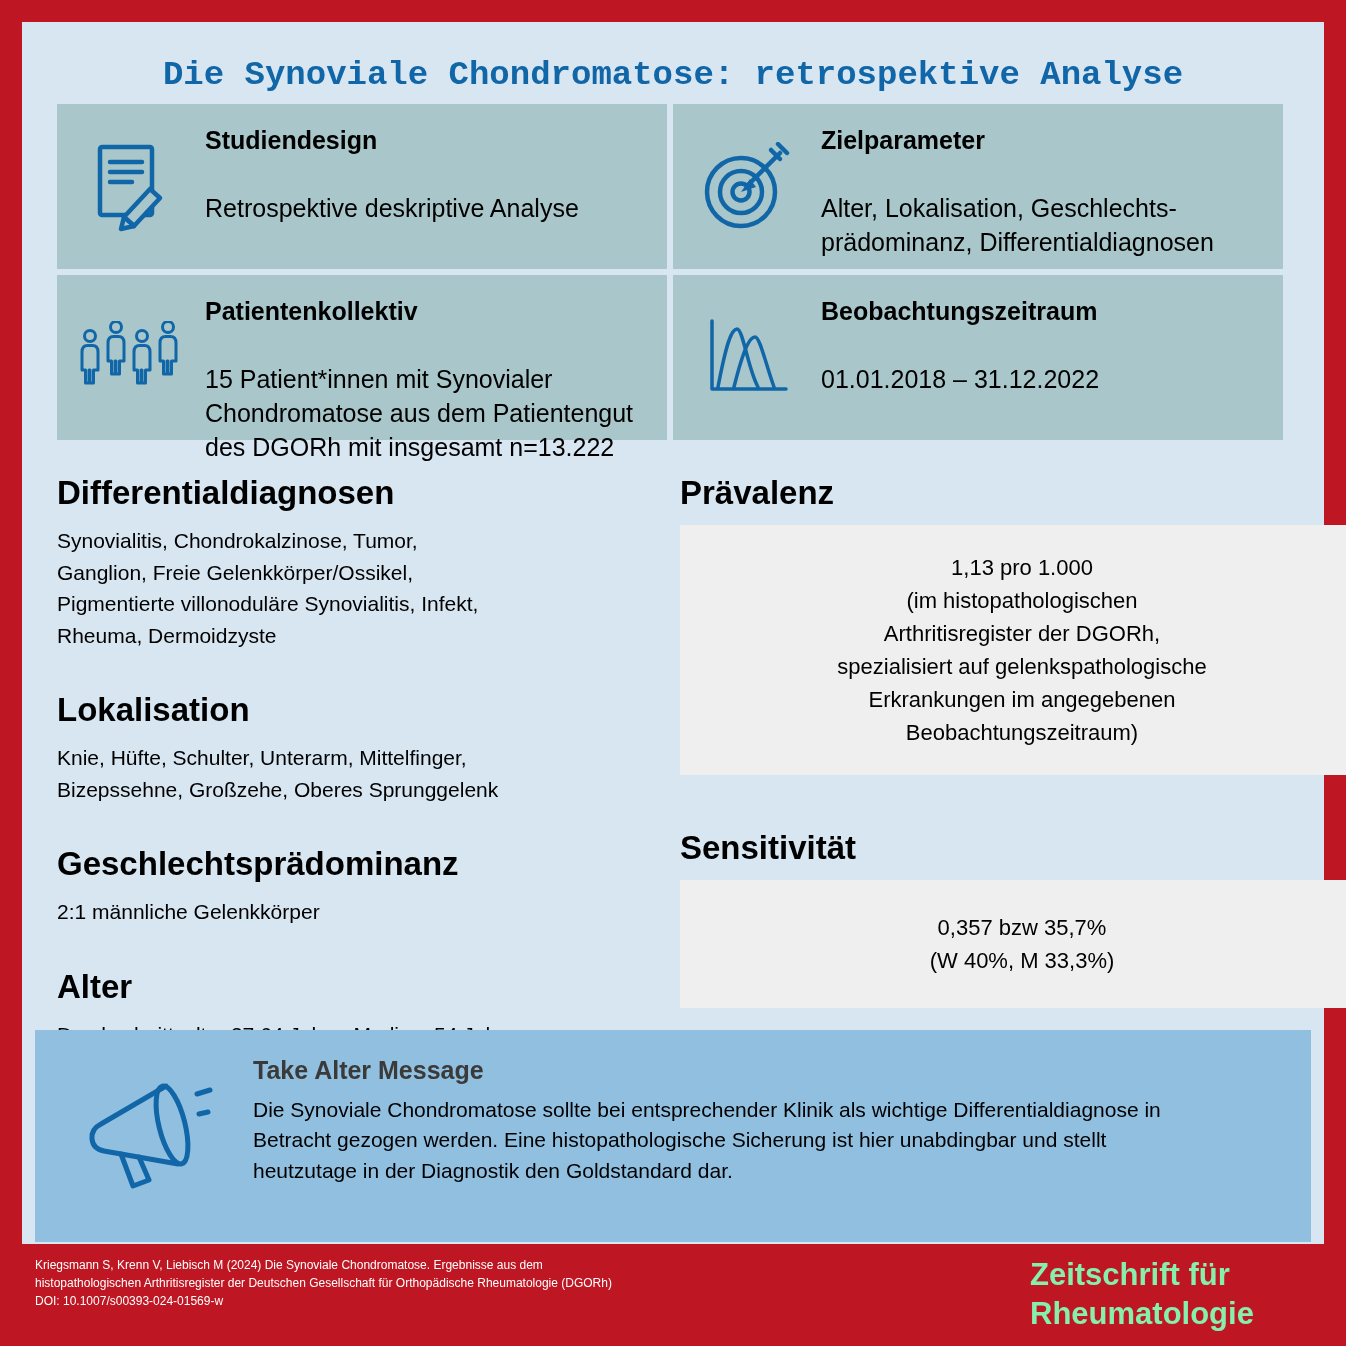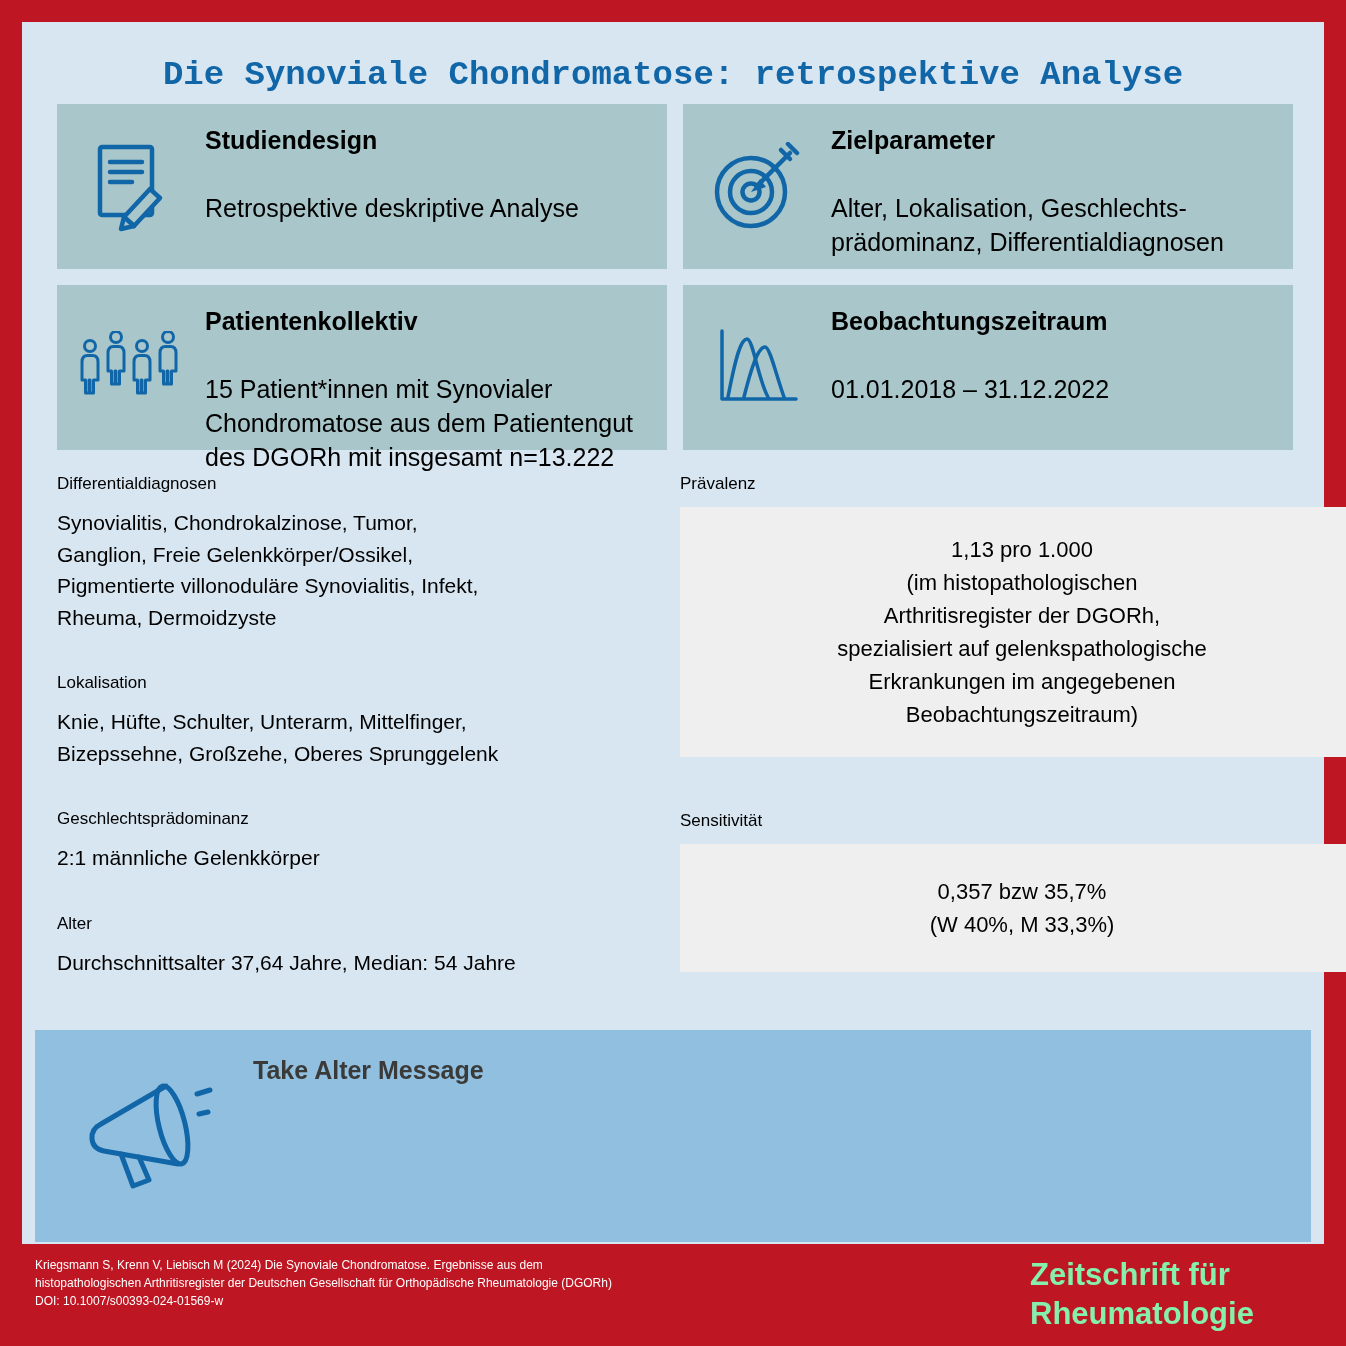--- a/index.html
+++ b/index.html
@@ -6,31 +6,31 @@
   html,body { width:1346px; height:1346px; }
   body { font-family:"Liberation Sans", sans-serif; color:#000; }
 
   .frame { position:relative; width:1346px; height:1346px; background:var(--frame-red,#BE1622); overflow:hidden; }
   .content { position:absolute; left:22px; top:22px; width:1302px; height:1222px; background:var(--background-blue,#D8E6F1); }
 
   .main-title { position:absolute; left:0; top:34px; width:100%; text-align:center;
     font-size:34px; font-weight:700; color:var(--accent-blue,#1166A8);font-family:Liberation Mono, monospace; }
 
   .boxes { position:absolute; left:35px; top:82px; display:grid;
-    grid-template-columns:610px 610px; grid-auto-rows:165px; gap:16px; }
+    grid-template-columns:610px 610px; grid-auto-rows:165px; gap:6px; }
   .info-box { background:var(--panel-teal,#A9C7CA); display:flex; }
   .icon-col { width:148px; flex-shrink:0; display:flex; align-items:center; justify-content:center; }
   .text-col { flex:1; padding:22px 12px 0 0; }
   .box-title { font-size:25px; font-weight:700; margin-bottom:9px; }
   .box-body { font-size:25px; line-height:1.35; white-space:pre-line;margin-top:37px; }
 
   .columns { position:absolute; left:35px; top:452px; width:1233px; display:grid;
     grid-template-columns:598px 610px; gap:25px; }
   .section { margin-bottom:40px; }
-  .section-title { font-size:17px; font-weight:400; margin-bottom:13px; }
+  .section-title { font-size:33px; font-weight:700; margin-bottom:13px; }
   .section-body { font-size:21px; line-height:1.5; white-space:pre-line; }
 
   .value-box { background:var(--value-box-gray,#EFEFEF); width:684px; display:flex;
     align-items:center; justify-content:center; text-align:center;
     font-size:22px; line-height:1.5; white-space:pre-line; padding:10px 20px; }
   .value-box.tall { height:250px; }
   .value-box.short { height:128px; }
   .right-col .section + .section { margin-top:54px; }
 
   .take-home { position:absolute; left:13px; top:1008px; width:1276px; height:212px;
@@ -179,20 +179,23 @@
         <svg class="icon-svg" width="150" height="128" viewBox="0 0 150 128" stroke-width="5" stroke-linecap="round" stroke-linejoin="round">
           <path d="M97,14 L32,52 Q22,57 23,67 Q24,77 35,79 L109,92"></path>
           <ellipse cx="103" cy="53" rx="13" ry="40" transform="rotate(-14 103 53)"></ellipse>
           <path d="M52,82 L64,114 L80,108 L70,85"></path>
           <line x1="128" y1="22" x2="141" y2="18"></line>
           <line x1="130" y1="42" x2="139" y2="40"></line>
         </svg>
       </div>
       <div class="th-text-col">
         <h2 class="th-title">Take Alter Message</h2>
+        <p class="th-body">Die Synoviale Chondromatose sollte bei entsprechender Klinik als wichtige Differentialdiagnose in
+Betracht gezogen werden. Eine histopathologische Sicherung ist hier unabdingbar und stellt
+heutzutage in der Diagnostik den Goldstandard dar.</p>
       </div>
     </div>
   </div>
 
   <p class="footer-citation">Kriegsmann S, Krenn V, Liebisch M (2024) Die Synoviale Chondromatose. Ergebnisse aus dem
 histopathologischen Arthritisregister der Deutschen Gesellschaft für Orthopädische Rheumatologie (DGORh)
 DOI: 10.1007/s00393-024-01569-w</p>
   <p class="footer-journal">Zeitschrift für
 Rheumatologie</p>
 </div>

